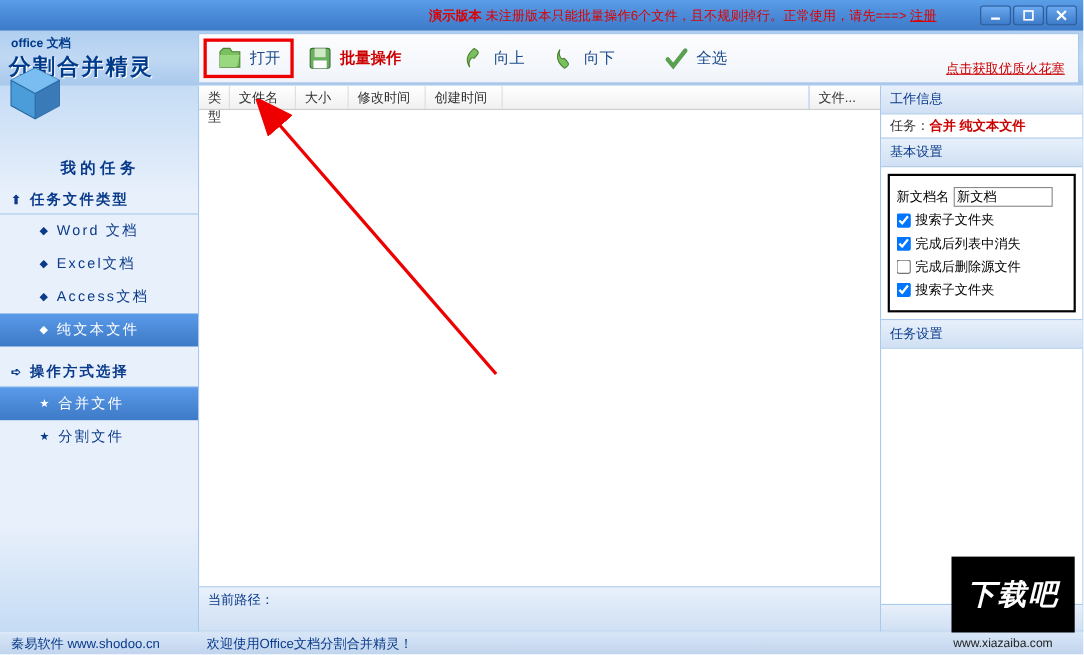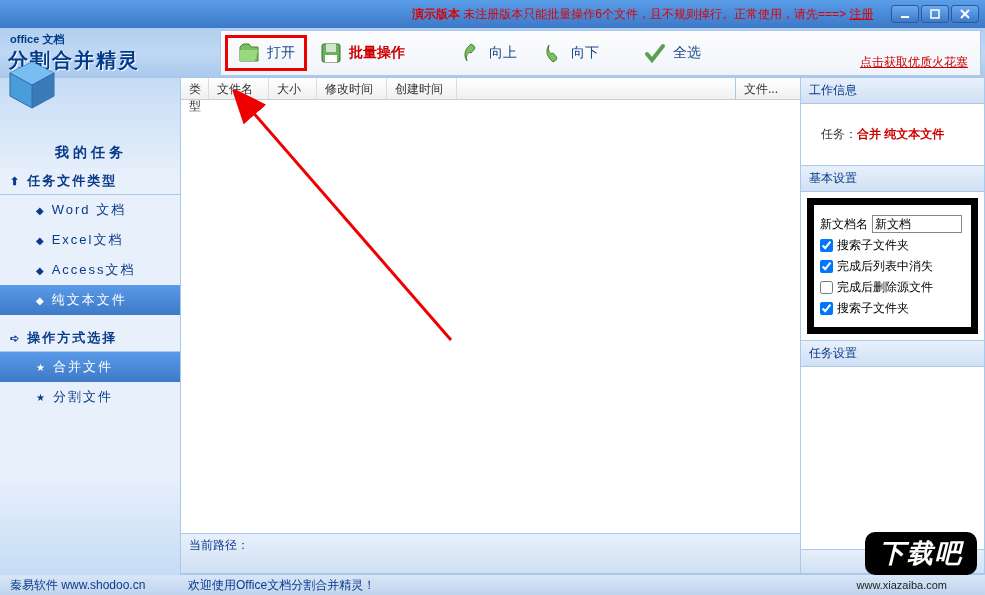--- a/index.html
+++ b/index.html
@@ -11,41 +11,39 @@
   display: flex;
   align-items: center;
   padding: 0 6px;
   position: relative;
 }
 .titlebar-warn {
   position: absolute;
   left: 390px;
   font-size: 12px;
   color: #d00;
-  margin-left: 22px;
 }
 .titlebar-warn .link { color: #d00; text-decoration: underline; }
 .win-controls { margin-left: auto; display: flex; gap: 2px; }
 .win-btn {
   width: 28px; height: 18px;
   background: linear-gradient(#6aa8f0, #3d7ac8);
   border: 1px solid #2d5a98;
   border-radius: 3px;
   display: flex; align-items: center; justify-content: center;
   cursor: pointer;
 }
 .win-btn svg { width: 12px; height: 12px; }
 
 .header {
   height: 50px;
   background: linear-gradient(to bottom, #b0cff0, #c0d8f3, #a8c8ec);
   display: flex;
   align-items: flex-start;
   position: relative;
-  gap: 40px;
 }
 .logo-area {
   width: 180px;
   height: 100%;
   padding-left: 8px;
   display: flex;
   flex-direction: column;
   justify-content: center;
   position: relative;
 }
@@ -203,32 +201,32 @@
   font-size: 12px;
   display: flex;
   flex-direction: column;
 }
 .panel-header {
   background: linear-gradient(#e8f0fb, #d0e0f3);
   border-bottom: 1px solid #a8c8ec;
   padding: 4px 8px;
   color: #0a3a8a;
 }
-.panel-row { padding: 22px 8px; color: #333; margin-left: 12px; }
+.panel-row { padding: 2px 8px; color: #333; }
 .panel-row .task-name { color: #c00; font-weight: bold; }
 .panel-section {
   background: linear-gradient(#e8f0fb, #d0e0f3);
   border-top: 1px solid #a8c8ec;
   border-bottom: 1px solid #a8c8ec;
   padding: 4px 8px;
   color: #0a3a8a;
 }
 .settings-box {
   margin: 6px;
-  border: 7px solid #000000;
+  border: 2px solid #000000;
   padding: 6px;
 }
 .setting-line { display: flex; align-items: center; gap: 4px; margin: 4px 0; }
 .setting-line input[type=text] {
   width: 90px;
   border: 1px solid #888;
   font-size: 12px;
   padding: 1px 2px;
 }
 .setting-line input[type=checkbox] { width: 13px; height: 13px; }
@@ -253,28 +251,28 @@
   position: relative;
 }
 .watermark {
   position: absolute;
   right: 8px;
   bottom: 20px;
   background: #000;
   color: #fff;
   font-size: 26px;
   font-weight: bold;
-  padding: 4px 14px;
+  padding: 17px 14px;
   font-style: italic;
   letter-spacing: 2px;
-  border-radius: 10px;
+  border-radius: 0;
 }
 .watermark-sub {
   position: absolute;
-  right: 38px;
+  right: 28px;
   bottom: 4px;
   font-size: 11px;
   color: #222;
 }
 </style>
 </head>
 <body>
 
 <div class="titlebar">
   <div class="titlebar-warn">

